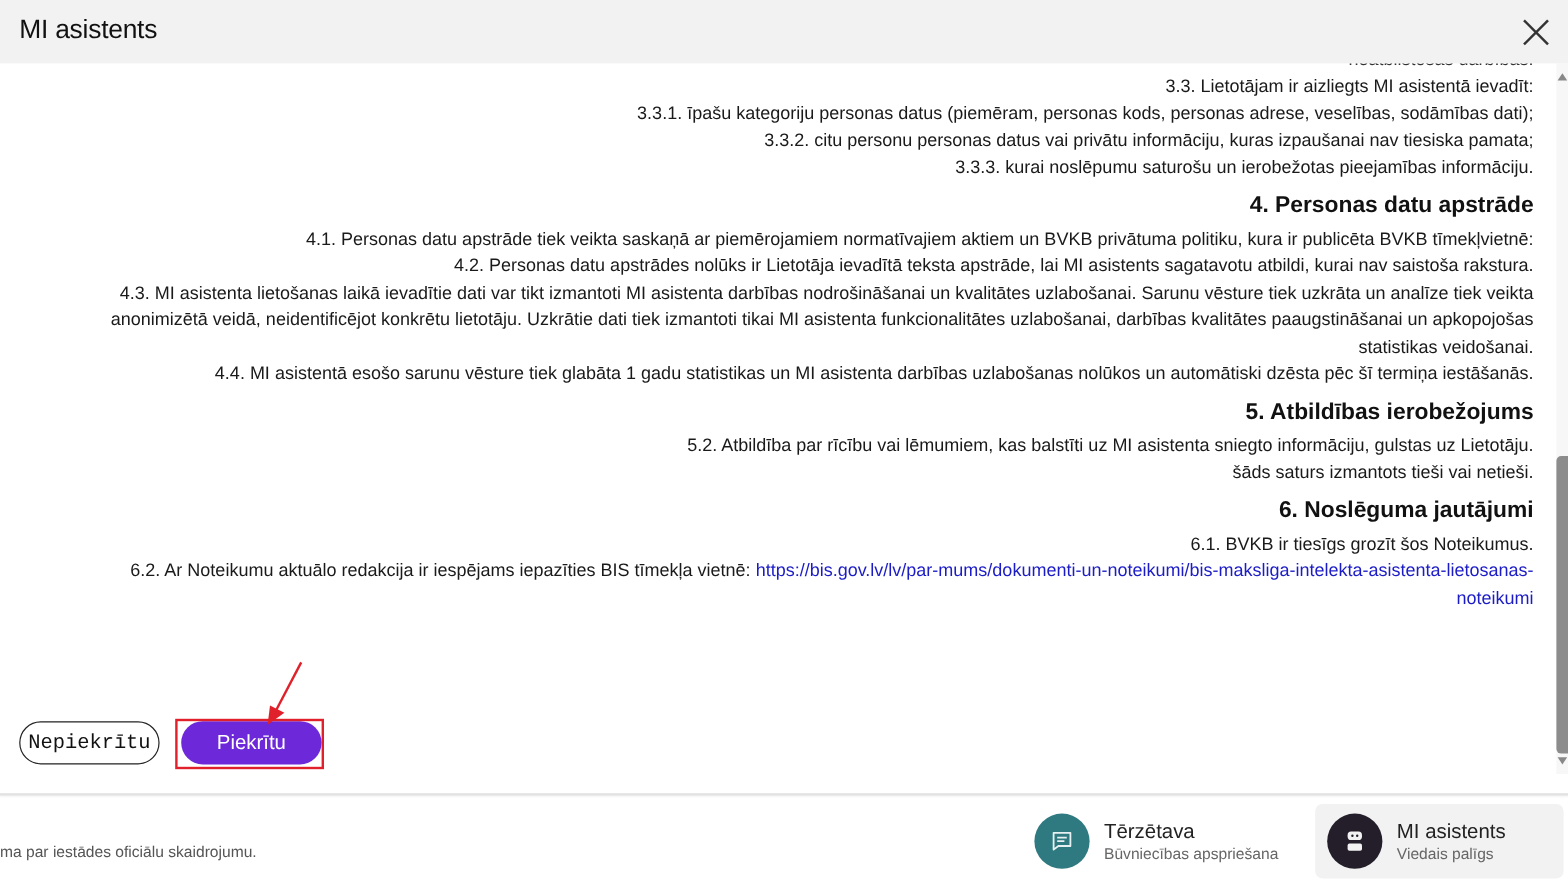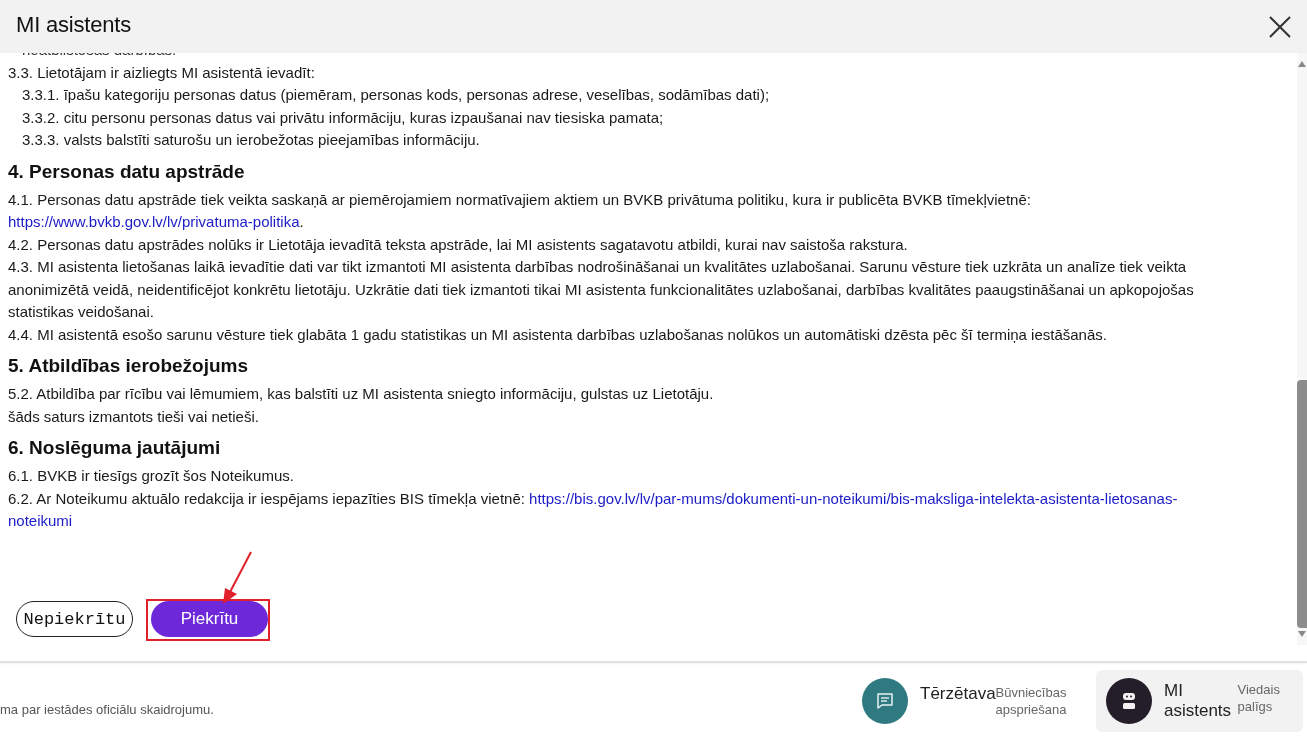--- a/index.html
+++ b/index.html
@@ -16,21 +16,21 @@
     }
     .close-btn {
       position: absolute; left: 1266px; top: 13px; width: 28px; height: 28px;
       cursor: pointer;
     }
 
     .content {
       position: absolute; left: 0; top: 53px; width: 1297px; height: 592px;
       overflow: hidden; background: #fff;
     }
-    .content-inner { position: absolute; left: 8px; top: -14px; width: 1250px; }
+    .content-inner { position: absolute; left: 28px; top: -14px; width: 1250px; text-align: right; }
     .line { font-size: 15px; line-height: 22.5px; color: #1a1a1a; white-space: nowrap; }
     .line.indent { padding-left: 14px; }
     .line.cut { color: #333; }
     .heading { font-size: 19px; font-weight: 700; line-height: 24px; margin-top: 8px; margin-bottom: 5px; color: #111; }
     a.link { color: #1a0dab; color: #1c1cc7; text-decoration: none; }
 
     .btn-row { position: absolute; left: 16px; top: 548px; display: flex; gap: 0; }
     .btn-outline {
       position: absolute; left: 0; top: 0; width: 117px; height: 36px;
       border: 1.5px solid #222; border-radius: 18px; background: #fff;
@@ -62,21 +62,21 @@
     .divider { position: absolute; left: 0; top: 661px; width: 1307px; height: 2px; background: #e2e2e2; box-shadow: 0 1px 2px rgba(0,0,0,0.06); }
 
     .footer-text { position: absolute; left: 0; top: 702px; font-size: 13px; color: #555; white-space: nowrap; }
 
     .nav-card { position: absolute; display: flex; align-items: center; cursor: pointer; }
     .nav-card.chat { left: 862px; top: 670px; width: 220px; height: 62px; }
     .nav-card.ai { left: 1096px; top: 670px; width: 207px; height: 62px; background: #f2f2f2; border-radius: 6px; }
     .nav-icon { width: 46px; height: 46px; border-radius: 50%; display: flex; align-items: center; justify-content: center; flex-shrink: 0; }
     .nav-icon.teal { background: #2f7a80; }
     .nav-icon.dark { background: #231e29; margin-left: 10px; }
-    .nav-texts { margin-left: 12px; display: flex; flex-direction: row; }
+    .nav-texts { margin-left: 12px; display: flex; flex-direction: column; }
     .nav-title { font-size: 17px; color: #222; line-height: 20px; }
     .nav-sub { font-size: 13px; color: #666; line-height: 17px; }
   </style>
 </head>
 <body>
 
 <div class="modal-header">
   <div class="modal-title">MI asistents</div>
   <div class="close-btn">
     <svg width="28" height="28" viewBox="0 0 28 28">
@@ -85,25 +85,24 @@
     </svg>
   </div>
 </div>
 
 <div class="content">
   <div class="content-inner">
     <div class="line indent cut">neatbilstošas darbības.</div>
     <div class="line">3.3. Lietotājam ir aizliegts MI asistentā ievadīt:</div>
     <div class="line indent">3.3.1. īpašu kategoriju personas datus (piemēram, personas kods, personas adrese, veselības, sodāmības dati);</div>
     <div class="line indent">3.3.2. citu personu personas datus vai privātu informāciju, kuras izpaušanai nav tiesiska pamata;</div>
-    <div class="line indent">3.3.3. valsts balstīti saturošu un ierobežotas pieejamības informāciju.</div>
+    <div class="line indent">3.3.3. kurai noslēpumu saturošu un ierobežotas pieejamības informāciju.</div>
 
     <div class="heading">4. Personas datu apstrāde</div>
     <div class="line">4.1. Personas datu apstrāde tiek veikta saskaņā ar piemērojamiem normatīvajiem aktiem un BVKB privātuma politiku, kura ir publicēta BVKB tīmekļvietnē:</div>
-    <div class="line"><a class="link">https://www.bvkb.gov.lv/lv/privatuma-politika</a><span>.</span></div>
     <div class="line">4.2. Personas datu apstrādes nolūks ir Lietotāja ievadītā teksta apstrāde, lai MI asistents sagatavotu atbildi, kurai nav saistoša rakstura.</div>
     <div class="line">4.3. MI asistenta lietošanas laikā ievadītie dati var tikt izmantoti MI asistenta darbības nodrošināšanai un kvalitātes uzlabošanai. Sarunu vēsture tiek uzkrāta un analīze tiek veikta</div>
     <div class="line">anonimizētā veidā, neidentificējot konkrētu lietotāju. Uzkrātie dati tiek izmantoti tikai MI asistenta funkcionalitātes uzlabošanai, darbības kvalitātes paaugstināšanai un apkopojošas</div>
     <div class="line">statistikas veidošanai.</div>
     <div class="line">4.4. MI asistentā esošo sarunu vēsture tiek glabāta 1 gadu statistikas un MI asistenta darbības uzlabošanas nolūkos un automātiski dzēsta pēc šī termiņa iestāšanās.</div>
 
     <div class="heading">5. Atbildības ierobežojums</div>
     <div class="line">5.2. Atbildība par rīcību vai lēmumiem, kas balstīti uz MI asistenta sniegto informāciju, gulstas uz Lietotāju.</div>
     <div class="line">šāds saturs izmantots tieši vai netieši.</div>
 

